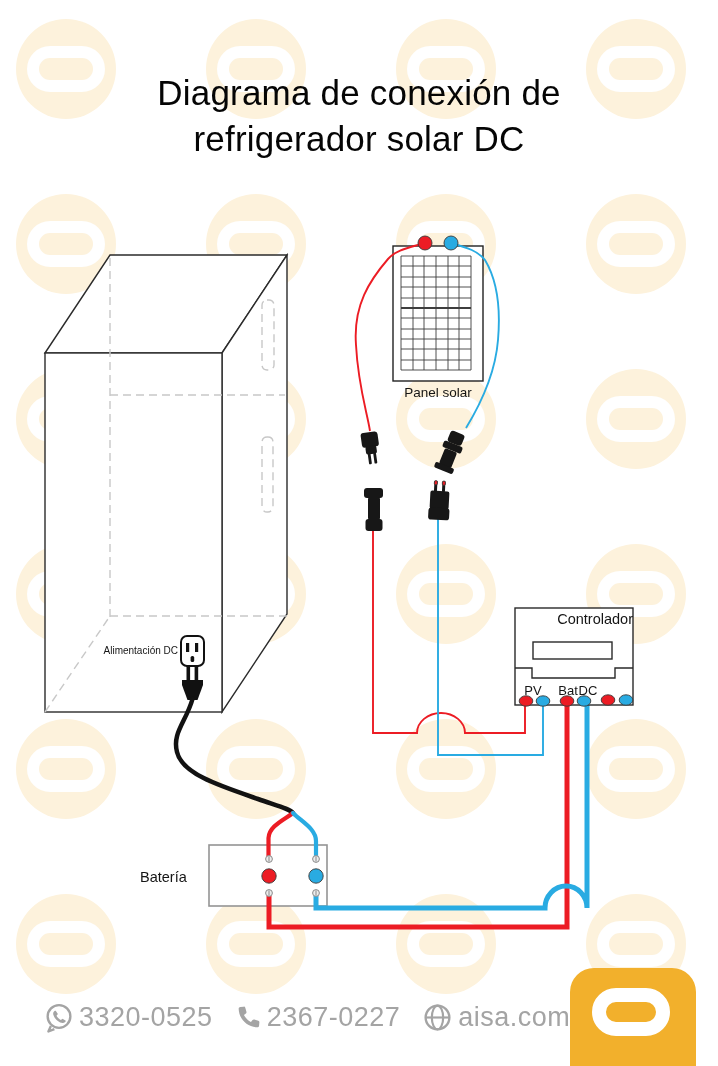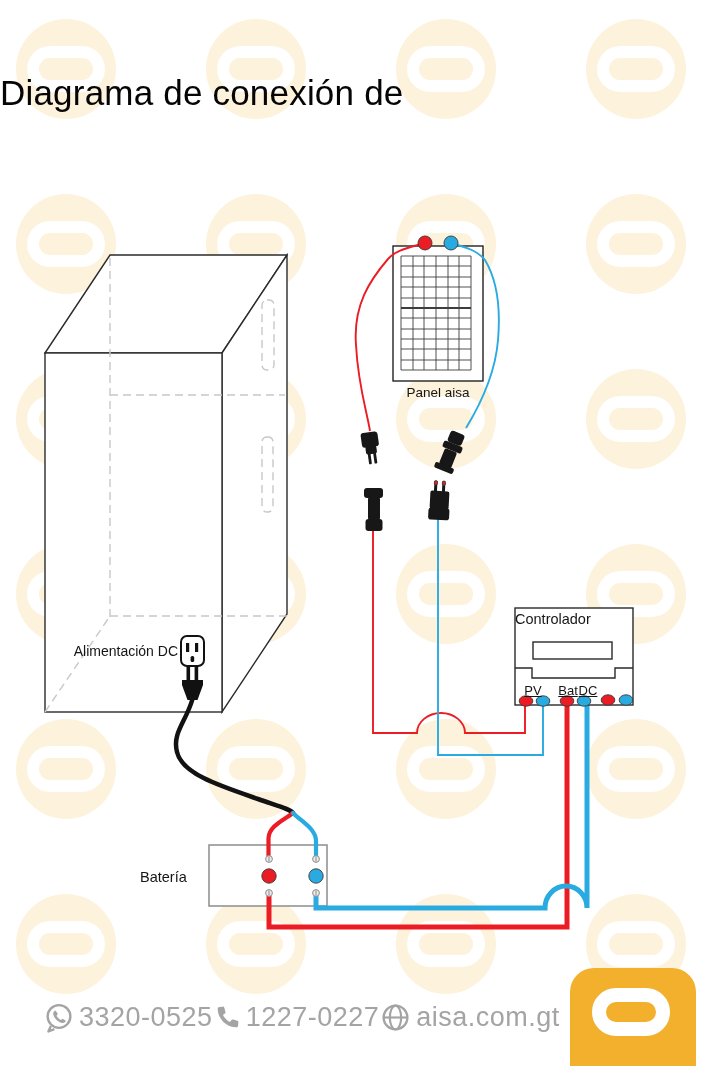--- a/index.html
+++ b/index.html
@@ -16,35 +16,35 @@
   .wire-blue{stroke:var(--c-negative,#29abe2);fill:none;}
   .wire-black{stroke:var(--c-cable,#121212);fill:none;}
   .dot-red{fill:var(--c-positive,#ec1c24);stroke:#3a3a3a;stroke-width:.9;}
   .dot-blue{fill:var(--c-negative,#29abe2);stroke:#3a3a3a;stroke-width:.9;}
   .conn{fill:#171717;}
   .box-line{fill:#ffffff;stroke:#2b2b2b;stroke-width:1.4;}
   .hidden-line{fill:none;stroke:#c8c8c8;stroke-width:1.4;stroke-dasharray:8 5;}
   .grid-line{stroke:#3d3d3d;stroke-width:.9;fill:none;}
 
   
-  .title{position:absolute;left:0;top:70px;width:718px;text-align:left;
+  .title{position:absolute;left:0;top:70px;width:718px;text-align:center;
          font-size:35px;line-height:46px;color:#050505;letter-spacing:.2px;}
   .lbl{position:absolute;color:#151515;font-size:14px;line-height:16px;}
   .lbl-panel{left:393px;top:385px;width:90px;text-align:center;font-size:13.5px;}
-  .lbl-controller{left:515px;top:611px;width:118px;text-align:left;font-size:14.5px;}
-  .lbl-term{top:683px;width:28px;text-align:center;font-size:13px;text-decoration:underline;}
+  .lbl-controller{left:515px;top:611px;width:118px;text-align:right;font-size:14.5px;}
+  .lbl-term{top:683px;width:28px;text-align:center;font-size:13px;}
   .lbl-pv{left:519px;}
   .lbl-bat{left:554px;}
   .lbl-dc{left:574px;}
   .lbl-battery{left:140px;top:869px;width:107px;text-align:left;font-size:14.5px;}
-  .lbl-dcpower{left:52px;top:643px;width:126px;text-align:right;font-size:14px;}
+  .lbl-dcpower{left:52px;top:643px;width:126px;text-align:right;font-size:10px;}
 
   
   .footer{position:absolute;left:42px;top:997px;height:40px;display:flex;align-items:center;
-          color:var(--c-footer_gray,#a4a4a4);font-size:27px;letter-spacing:.5px;}
+          gap:21px;color:var(--c-footer_gray,#a4a4a4);font-size:27px;letter-spacing:.5px;}
   .f-item{display:flex;align-items:center;gap:4px;}
   .f-item svg{flex:0 0 auto;}
 
   
   .logo-box{position:absolute;left:570px;top:968px;width:126px;height:122px;
             background:var(--c-logo,#f2b02c);border-radius:24px;}
   .logo-ring{position:absolute;left:22px;top:20px;width:78px;height:48px;
              border:14px solid #fff;border-radius:24px;box-sizing:border-box;background:transparent;}
 </style>
 </head>
@@ -170,44 +170,45 @@
       <ellipse class="dot-blue" cx="543" cy="701" rx="6.8" ry="5.2"></ellipse>
       <ellipse class="dot-red" cx="567" cy="701" rx="6.8" ry="5.2"></ellipse>
       <ellipse class="dot-blue" cx="584" cy="701" rx="6.8" ry="5.2"></ellipse>
       <ellipse class="dot-red" cx="608" cy="700" rx="6.8" ry="5.2"></ellipse>
       <ellipse class="dot-blue" cx="626" cy="700" rx="6.8" ry="5.2"></ellipse>
     </g>
   </svg>
 
   <div class="title">
     <div>Diagrama de conexión de</div>
+    <div>refrigerador solar DC</div>
   </div>
 
-  <div class="lbl lbl-panel">Panel aisa</div>
+  <div class="lbl lbl-panel">Panel solar</div>
   <div class="lbl lbl-controller">Controlador</div>
   <div class="lbl lbl-term lbl-pv">PV</div>
   <div class="lbl lbl-term lbl-bat">Bat</div>
   <div class="lbl lbl-term lbl-dc">DC</div>
   <div class="lbl lbl-battery">Batería</div>
   <div class="lbl lbl-dcpower">Alimentación DC</div>
 
   <div class="footer">
     <div class="f-item">
       <svg width="33" height="33" viewBox="0 0 32 32">
         <circle cx="16.5" cy="15" r="11" fill="none" stroke="currentColor" stroke-width="2.3"></circle>
         <path d="M8.6,24.2 L6.2,29.6 L12,27.2" fill="none" stroke="currentColor" stroke-width="2.3" stroke-linejoin="round"></path>
         <path d="M12.6,9.4 c-1.5,0.9 -2.1,2.4 -1.6,4 0.8,2.4 2.3,4.4 4.4,6 1.4,1.1 3,1.9 4.6,2 1.7,0.1 2.8,-0.9 3.1,-2.2 l-3.2,-2.1 -1.6,1.3 c-1.8,-0.9 -3.3,-2.4 -4.2,-4.2 l1.3,-1.6 -2.1,-3.2 z" fill="currentColor"></path>
       </svg>
       <span>3320-0525</span>
     </div>
     <div class="f-item">
       <svg width="29" height="29" viewBox="0 0 28 28">
         <path d="M4.5,5.5 C4.5,4.6 5.2,3.9 6.1,3.8 L9.4,3.5 C10.1,3.4 10.7,3.8 10.9,4.5 L12,8.4 C12.2,9 12,9.7 11.5,10.1 L9.6,11.6 C11,14.4 13.6,17 16.4,18.4 L17.9,16.5 C18.3,16 19,15.8 19.6,16 L23.5,17.1 C24.2,17.3 24.6,17.9 24.5,18.6 L24.2,21.9 C24.1,22.8 23.4,23.5 22.5,23.5 C12.6,23.2 4.8,15.4 4.5,5.5 Z" fill="currentColor"></path>
       </svg>
-      <span>1227-0227</span>
+      <span>2367-0227</span>
     </div>
     <div class="f-item">
       <svg width="33" height="33" viewBox="0 0 32 32">
         <circle cx="16" cy="16" r="11.5" fill="none" stroke="currentColor" stroke-width="2.3"></circle>
         <ellipse cx="16" cy="16" rx="5.5" ry="11.5" fill="none" stroke="currentColor" stroke-width="2.1"></ellipse>
         <line x1="4.5" y1="16" x2="27.5" y2="16" stroke="currentColor" stroke-width="2.1"></line>
       </svg>
       <span>aisa.com.gt</span>
     </div>
   </div>

